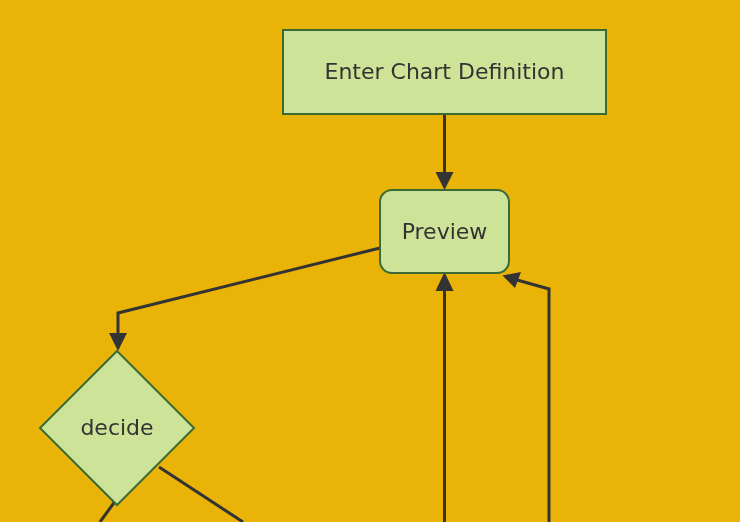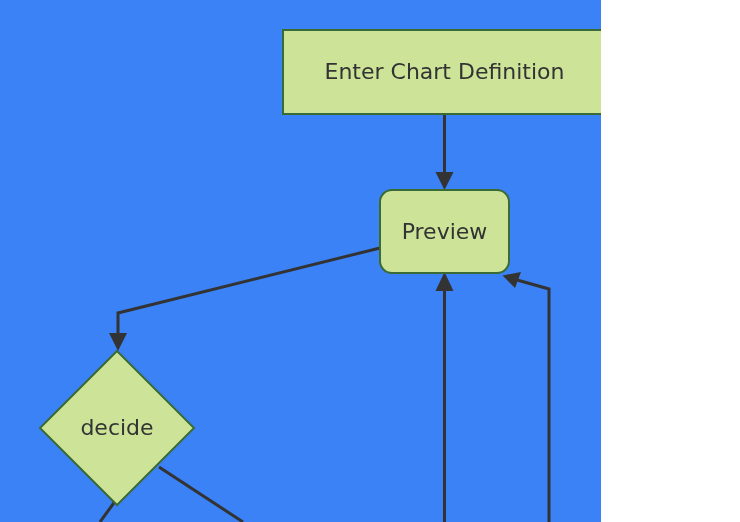--- a/index.html
+++ b/index.html
@@ -5,24 +5,24 @@
   html, body {
     margin: 0;
     padding: 0;
     background: #ffffff;
   }
   body {
     font-family: "DejaVu Sans", sans-serif;
   }
   #canvas-wrap {
     position: relative;
-    width: 601px;
+    width: 740px;
     height: 522px;
     overflow: hidden;
-    background: #3b82f6;
+    background: #eab308;
     text-decoration: underline;
   }
   svg#flowchart {
     display: block;
     width: 740px;
     height: 522px;
   }
   .node-shape {
     fill: #cde498;
     stroke: #3a6b35;

